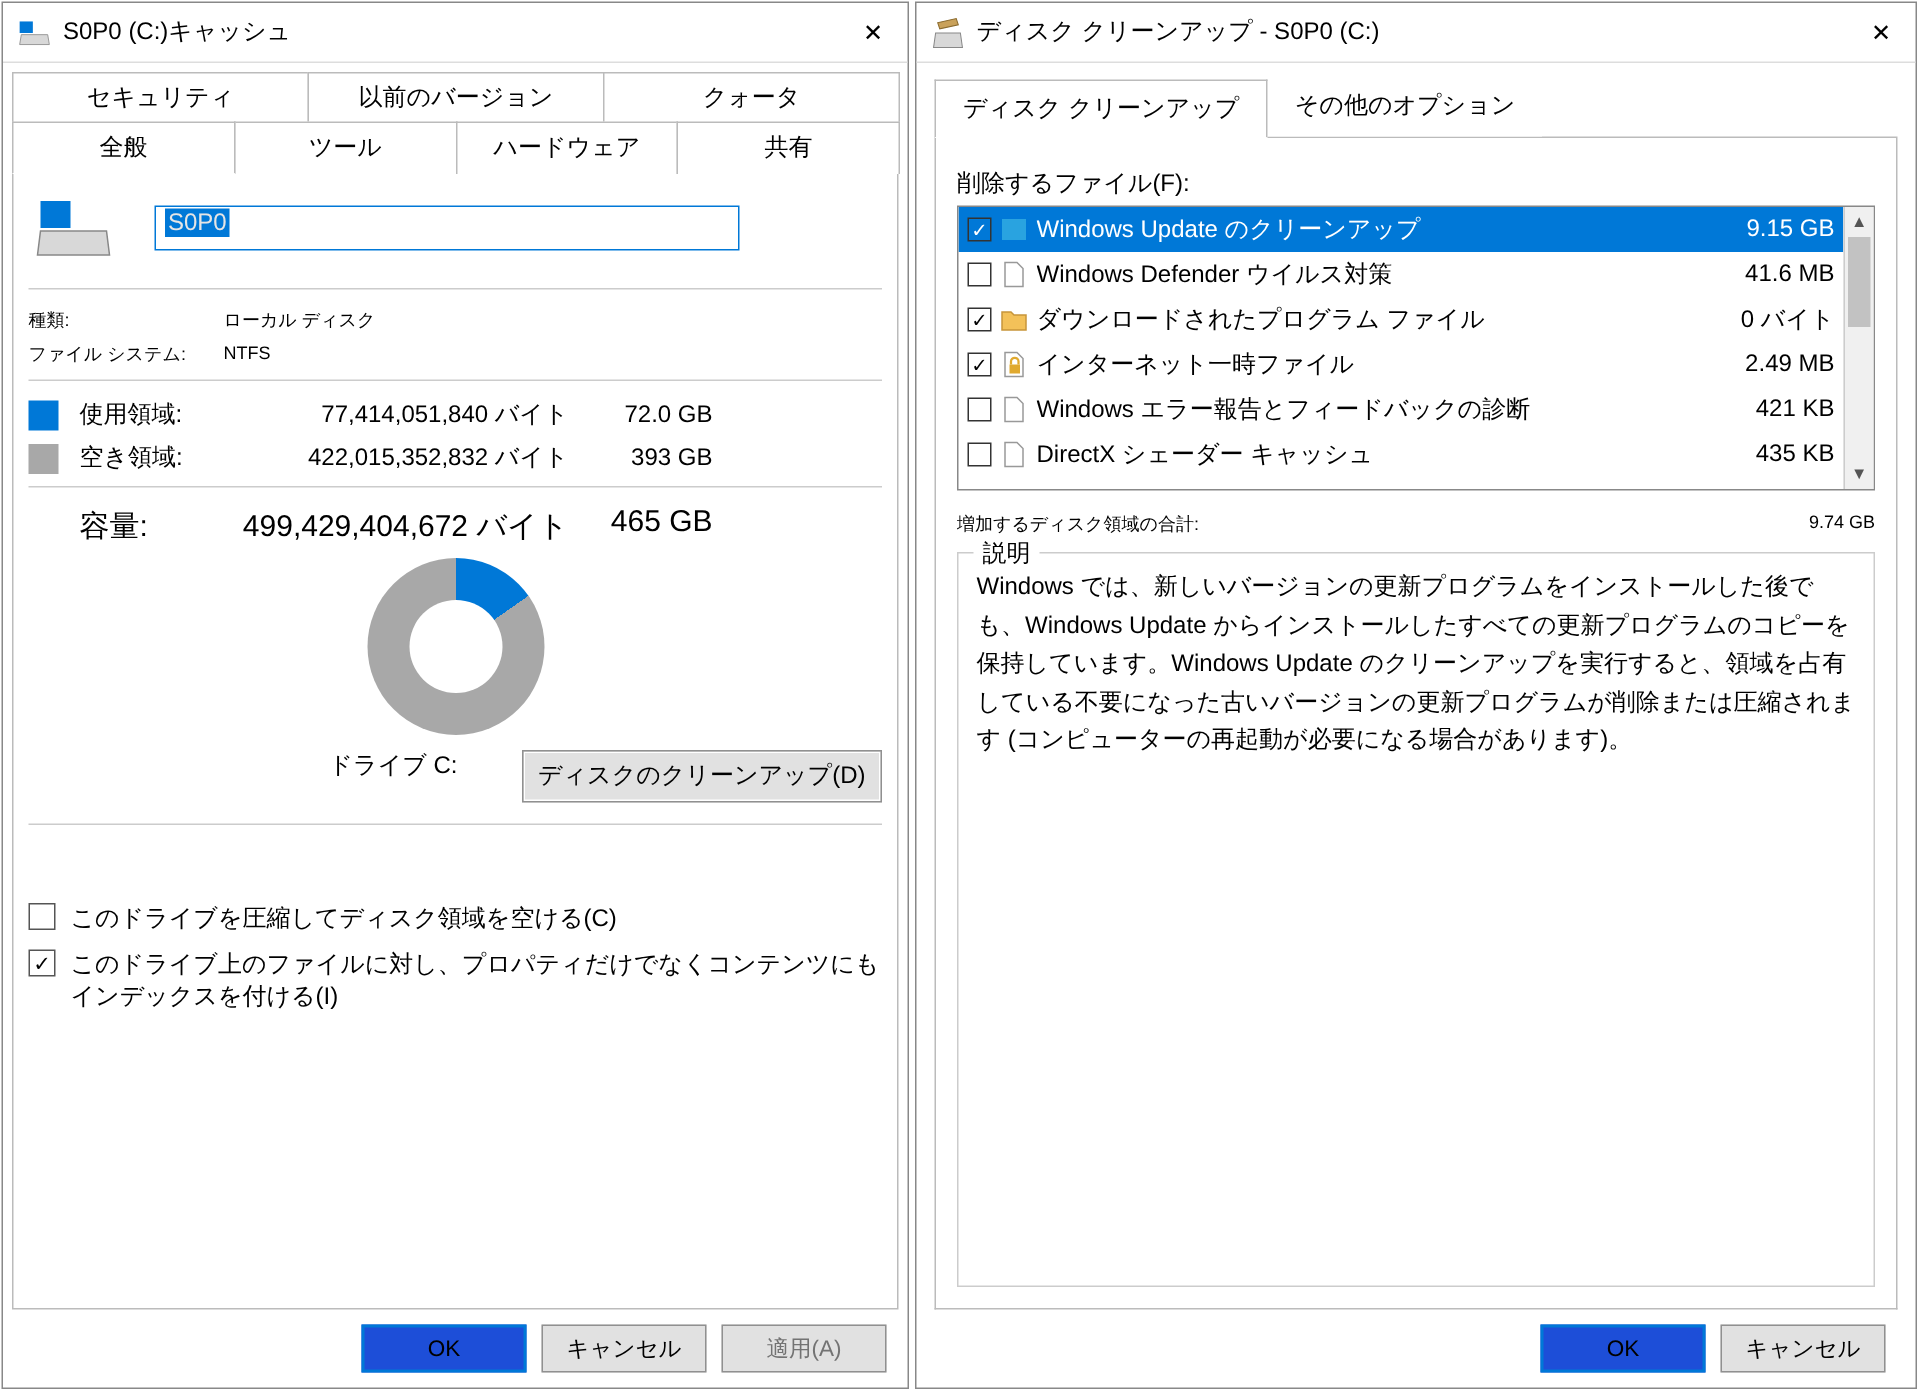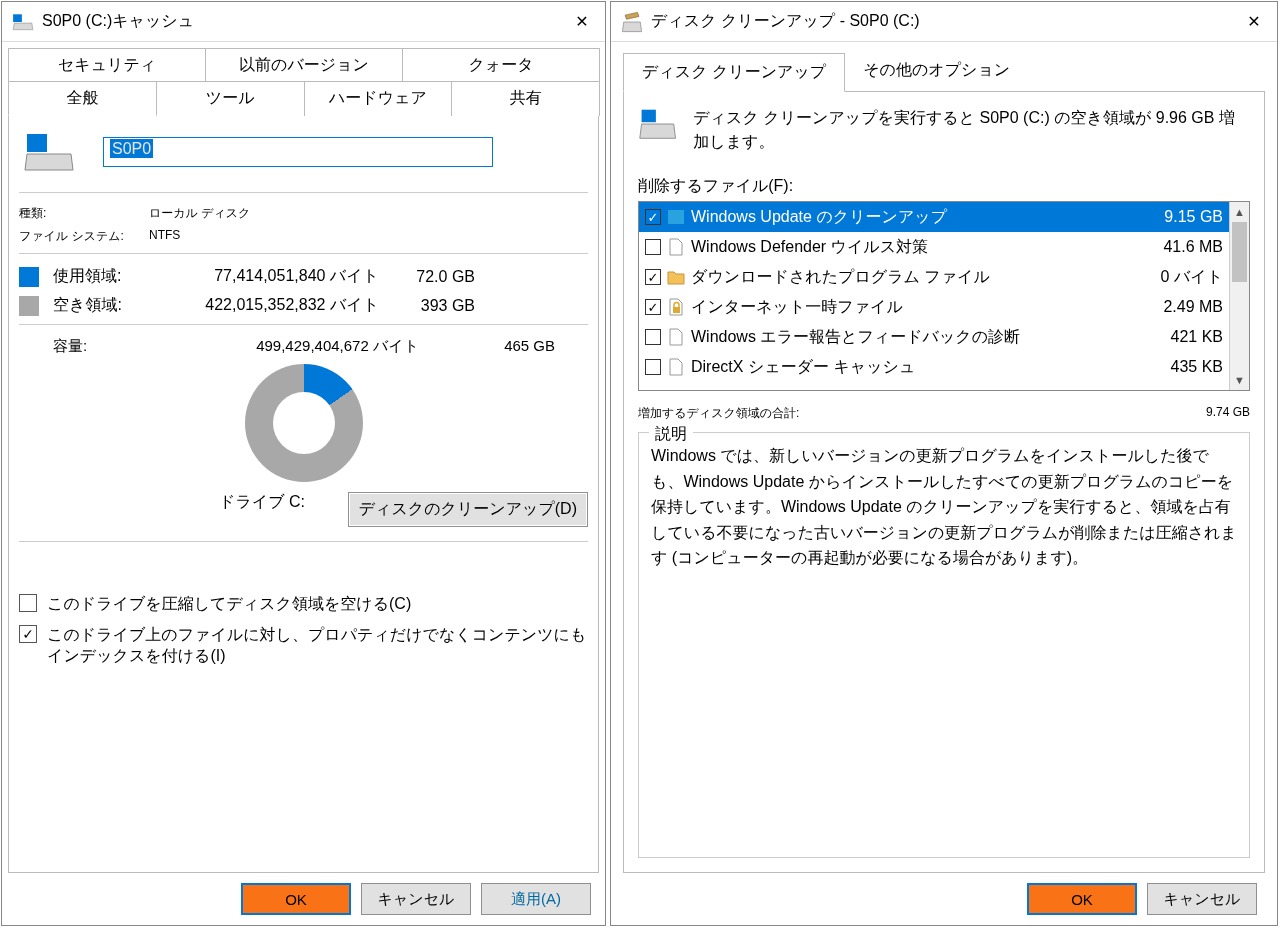--- a/index.html
+++ b/index.html
@@ -27,36 +27,36 @@
   .hr { border: none; border-top: 1px solid #ccc; margin: 8px 0 12px 0; }
   .kv { display: flex; font-size: 12px; margin: 6px 0; }
   .kv .k { width: 130px; }
   .usage { display: flex; align-items: center; font-size: 16px; margin: 8px 0; }
   .swatch { width: 20px; height: 20px; margin-right: 14px; }
   .sw-used { background: #0078d7; }
   .sw-free { background: #a8a8a8; }
   .usage .lab { width: 96px; }
   .usage .bytes { width: 230px; text-align: right; }
   .usage .gb { width: 96px; text-align: right; }
-  .caprow { display: flex; font-size: 15px; margin: 10px 0 8px 0; gap: 40px; }
+  .caprow { display: flex; font-size: 20px; margin: 10px 0 8px 0; }
   .caprow .k { width: 130px; padding-left: 34px; }
   .caprow .bytes { width: 230px; text-align: right; }
   .caprow .gb { width: 96px; text-align: right; }
   .donutwrap { display: flex; flex-direction: column; align-items: center; margin-top: 6px; }
   .donut { width: 118px; height: 118px; border-radius: 50%; background: conic-gradient(#0078d7 0 55deg, #a8a8a8 55deg 360deg); display:flex; align-items:center; justify-content:center;}
   .donut .hole { width: 62px; height: 62px; border-radius: 50%; background: #fff; }
   .drvlabelrow { display: flex; align-items: flex-start; width: 100%; margin-top: 10px; }
   .drvlabel { margin-left: 200px; font-size: 16px; }
   .cleanbtn { margin-left: auto; border: 1px solid #909090; background: #e1e1e1; padding: 6px 10px; font-size: 16px; box-shadow: inset 0 0 0 1px #fff; }
   .check { display: flex; align-items: flex-start; font-size: 16px; margin: 10px 0; }
   .cbox { width: 18px; height: 18px; border: 1px solid #555; margin-right: 10px; flex: none; display: flex; align-items: center; justify-content: center; font-size: 14px;}
   .btnrow { display: flex; justify-content: flex-end; gap: 10px; padding: 10px 8px; }
   .btn { width: 110px; height: 32px; border: 1px solid #909090; background: #e1e1e1; font-size: 15px; display:flex; align-items:center; justify-content:center;}
-  .btn.primary { border: 2px solid #0078d7; background: #f97316; }
-  .btn.disabled { color: #0369a1; }
+  .btn.primary { border: 2px solid #0078d7; background: #1d4ed8; }
+  .btn.disabled { color: #737373; }
 
   
   .tabsR { display: flex; border-bottom: 1px solid #bbb; }
   .tabR { border: 1px solid #bbb; padding: 8px 18px; font-size: 16px; border-bottom: none; background:#fff; }
   .tabR.active { position: relative; top: 1px; border-bottom: 1px solid #fff; }
   .tabR.inactive { border-top:none;border-left:none;border-right:none; }
   .panelR { border: 1px solid #bbb; border-top:none; padding: 14px 14px; flex: 1; display:flex; flex-direction: column; }
   .infoRow { display: flex; align-items: flex-start; margin-bottom: 16px; }
   .infoIcon { width: 44px; height: 36px; margin-right: 16px; }
   .infoTxt { font-size: 16px; line-height: 1.5; }
@@ -181,27 +181,20 @@
     </svg>
     <span class="ttxt">ディスク クリーンアップ - S0P0 (C:)</span>
     <div class="close">✕</div>
   </div>
   <div class="body" style="padding:10px 12px 0 12px">
     <div class="tabsR">
       <div class="tabR active">ディスク クリーンアップ</div>
       <div class="tabR inactive">その他のオプション</div>
     </div>
     <div class="panelR">
-      <div class="infoRow">
-        <svg class="infoIcon" viewBox="0 0 44 36">
-          <rect x="4" y="2" width="16" height="14" class="dsvg-win"></rect>
-          <path class="dsvg-body" d="M4 18 L40 18 L42 34 L2 34 Z"></path>
-        </svg>
-        <div class="infoTxt">ディスク クリーンアップを実行すると S0P0 (C:) の空き領域が 9.96 GB 増加します。</div>
-      </div>
       <div class="listLabel">削除するファイル(F):</div>
       <div class="filelistwrap">
         <div class="filelist" id="filelist">
             <div class="frow sel">
               <div class="cbox">✓</div>
               <span class="ficon"><svg width="18" height="18" viewBox="0 0 18 18">
                   <rect x="1" y="2" width="16" height="14" fill="#29a3e0"></rect>
                 </svg></span>
               <span class="fname">Windows Update のクリーンアップ</span>
               <span class="fsize">9.15 GB</span>

